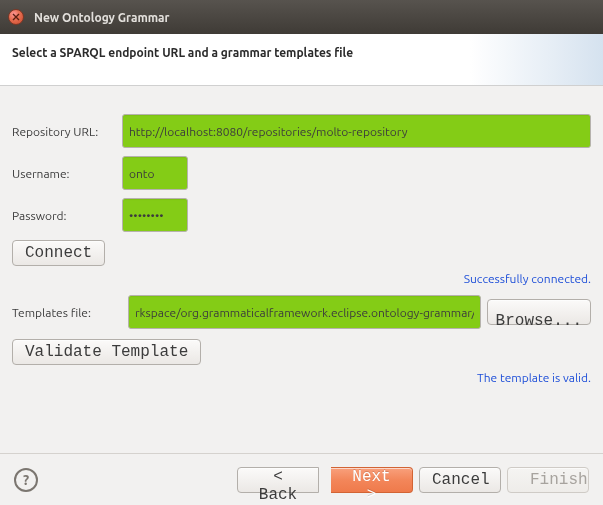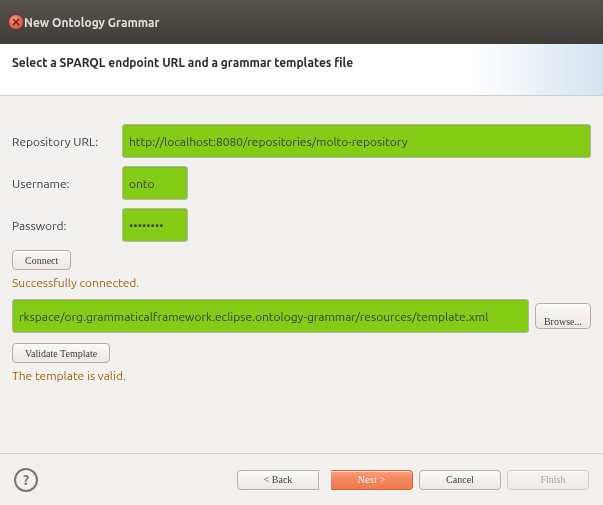--- a/index.html
+++ b/index.html
@@ -6,26 +6,26 @@
   body {
     font-family: "Ubuntu", "Segoe UI", sans-serif;
     font-size: 12px;
     background: #f2f1f0;
     width: 603px;
     height: 505px;
     overflow: hidden;
     color: #3c3c3c;
   }
   .titlebar {
-    height: 44px;
+    height: 34px;
     background: linear-gradient(to bottom, #57534e 0%, #3f3b36 100%);
     display: flex;
     align-items: center;
     padding: 0 8px;
-    gap: 0;
+    gap: 10px;
   }
   .close-btn {
     width: 16px; height: 16px;
     border-radius: 50%;
     background: radial-gradient(circle at 35% 30%, #f99 0%, #e76f52 40%, #c94a2e 100%);
     border: 1px solid #7d3725;
     display: flex; align-items: center; justify-content: center;
     cursor: pointer;
   }
   .close-btn svg { width: 8px; height: 8px; }
@@ -65,47 +65,48 @@
     background: #84cc16;
     padding: 16px 6px;
     font-size: 12px;
     font-family: inherit;
     color: #3c3c3c;
     box-shadow: inset 0 1px 1px rgba(0,0,0,0.06);
   }
   .url-input { flex: 1; }
   .short-input { width: 66px; }
   .btn {
-    height: 20px;
+    height: 26px;
     border: 1px solid #b3afaa;
     border-radius: 4px;
     background: linear-gradient(to bottom, #fbfaf9 0%, #ebe8e5 100%);
     padding: 0 12px;
-    font-size: 10px;
-    font-family: Liberation Serif, serif;
+    font-size: 16px;
+    font-family: Liberation Mono, monospace;
     color: #3c3c3c;
     cursor: pointer;
     box-shadow: inset 0 1px 0 rgba(255,255,255,0.6);
   }
   .btn-primary {
     background: linear-gradient(to bottom, #f9a07c 0%, #f3865a 50%, #ef7a4b 100%);
     border: 1px solid #d26434;
     color: #ffffff;
     text-shadow: 0 -1px 0 rgba(0,0,0,0.15);
   }
   .btn-disabled {
     color: #a7a39e;
     background: linear-gradient(to bottom, #f5f4f2 0%, #eeece9 100%);
     border-color: #cfcbc6;
     cursor: default;
     padding-left: 22px;
   }
   .status-text {
-    color: #a16207;
+    color: #1d4ed8;
     margin: 2px 0 10px 0;
+    text-align: right;
   }
   .templates-row { display: flex; align-items: center; gap: 6px; }
   .templates-input { flex: 1; text-align: left; direction: ltr; }
   .browse-btn { padding: 12px 8px; }
   .validate-row { margin: 10px 0 6px 0; }
   .footer {
     position: absolute;
     bottom: 0; left: 0; right: 0;
     height: 52px;
     border-top: 1px solid #d5d2ce;
@@ -163,20 +164,21 @@
     <input type="text" class="short-input" value="••••••••" style="">
   </div>
 
   <div class="row" style="margin-top:4px; margin-bottom:6px;">
     <button class="btn">Connect</button>
   </div>
 
   <div class="status-text">Successfully connected.</div>
 
   <div class="row templates-row">
+    <div class="label">Templates file:</div>
     <input type="text" class="templates-input" value="rkspace/org.grammaticalframework.eclipse.ontology-grammar/resources/template.xml" style="">
     <button class="btn browse-btn">Browse...</button>
   </div>
 
   <div class="validate-row">
     <button class="btn">Validate Template</button>
   </div>
 
   <div class="status-text">The template is valid.</div>
 

